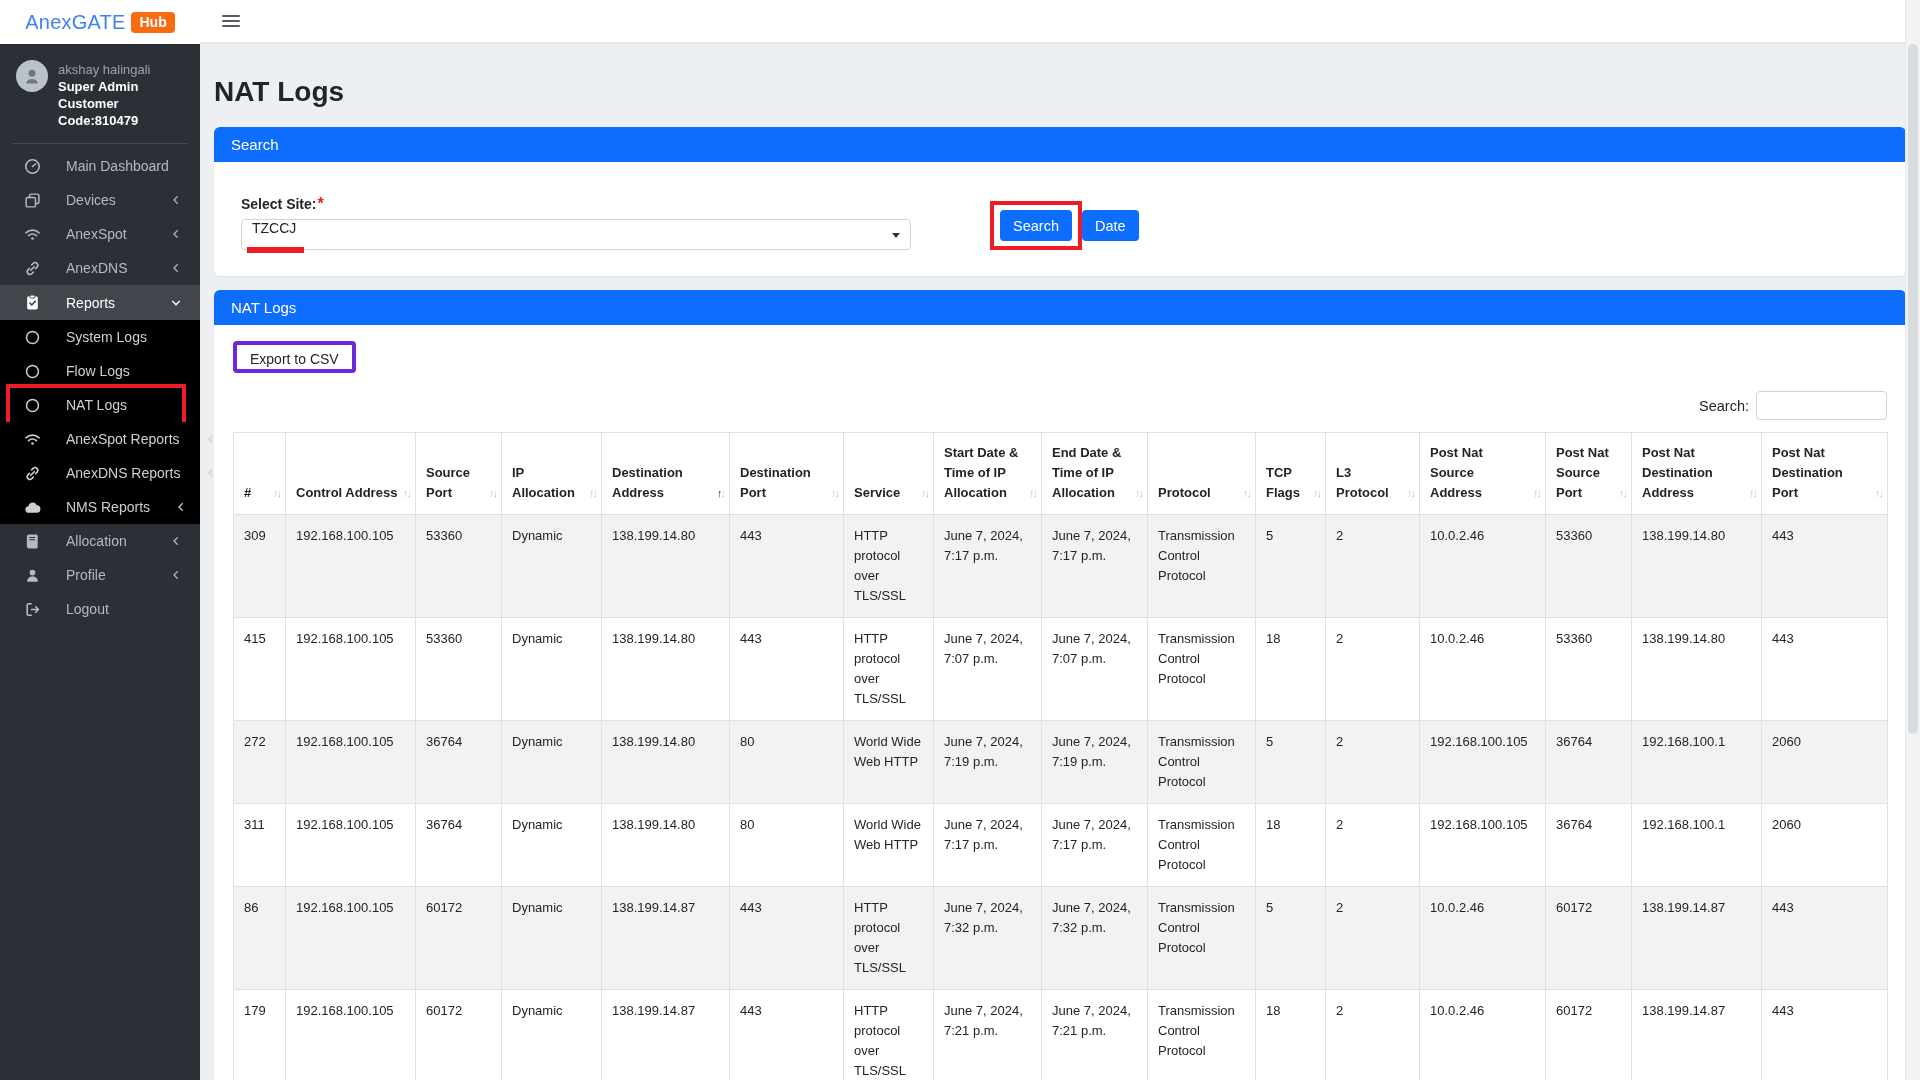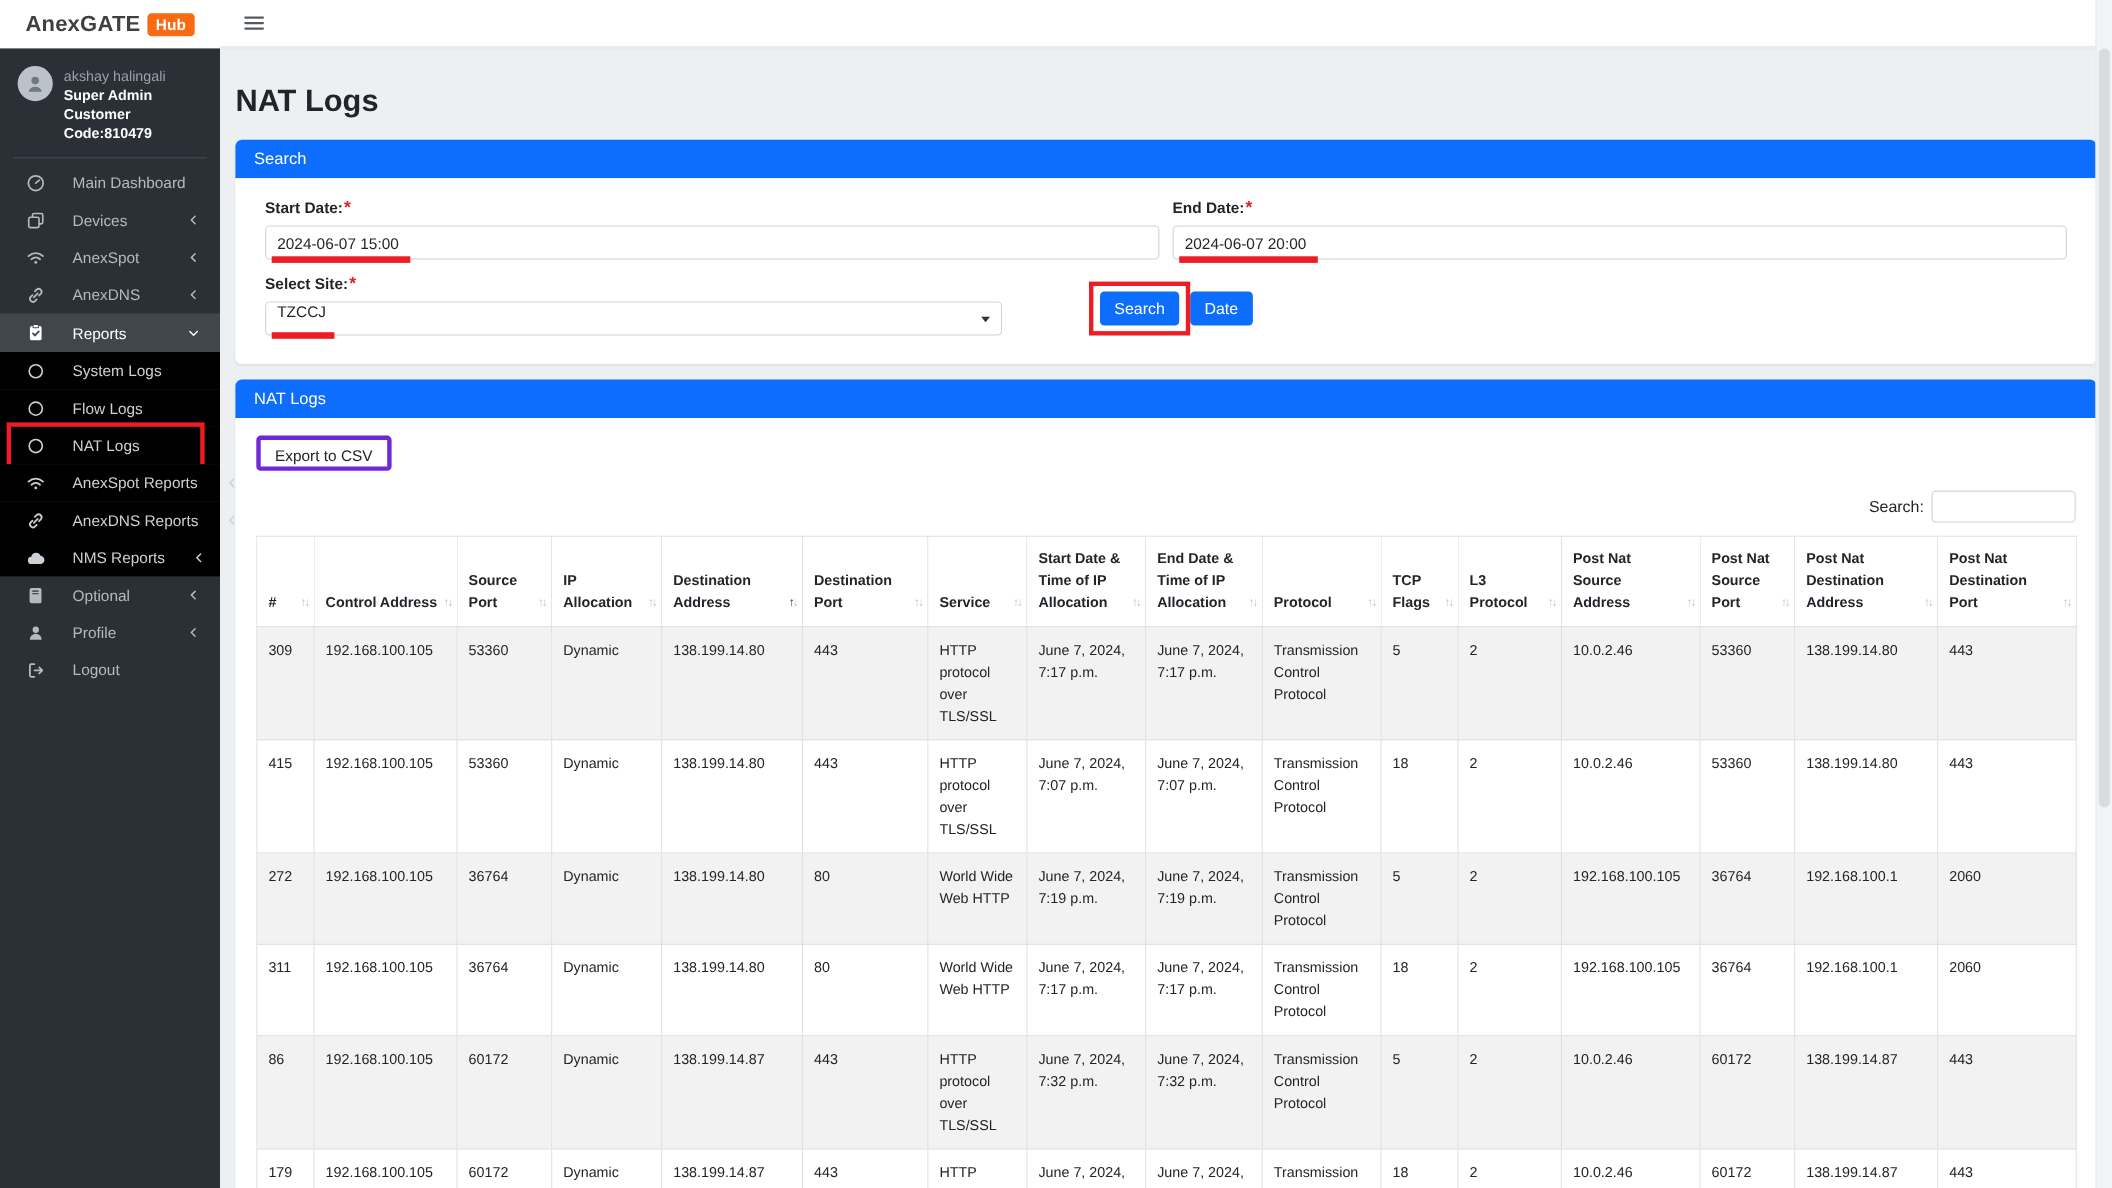--- a/index.html
+++ b/index.html
@@ -3,21 +3,21 @@
 <meta charset="utf-8">
 <style>
   * { box-sizing: border-box; margin: 0; padding: 0; }
   html,body { width:1920px; height:1080px; overflow:hidden; }
   body { font-family:"Liberation Sans","DejaVu Sans",sans-serif; background:#edf0f3; color:#212529; }
   .page { position:relative; width:1920px; height:1080px; overflow:hidden; }
 
   
   .sidebar { position:absolute; left:0; top:0; bottom:0; width:200px; background:#2b3036; z-index:5; }
   .logo-bar { height:44px; background:#ffffff; display:flex; align-items:center; justify-content:center; gap:6px; }
-  .brand { font-size:20px; font-weight:700; color:#404040; letter-spacing:.2px; }
+  .brand { font-size:20px; font-weight:400; color:#3b82f6; letter-spacing:.2px; }
   .hub-badge { background:#f96b13; color:#fff; font-size:14px; font-weight:700; padding:2px 8px 3px; border-radius:4px; }
   .user { display:flex; padding:16px 10px 0 16px; gap:10px; }
   .avatar { width:32px; height:32px; border-radius:50%; background:#bcc2c9; flex:0 0 32px; display:flex; align-items:center; justify-content:center; }
   .avatar svg { width:22px; height:22px; }
   .user-text { line-height:17px; padding-top:1px; }
   .user-name { color:#9aa1a9; font-size:13px; }
   .user-role, .user-code { color:#ffffff; font-size:13px; font-weight:700; }
   .sidebar-divider { height:1px; background:#454b52; margin:14px 12px 0; }
 
   .menu { margin-top:5px; }
@@ -249,21 +249,21 @@
             </svg>
           </span>
         </div>
         <div class="menu-item">
           <span class="mi-icon">
             <svg viewBox="0 0 16 16">
               <path d="M4.6 1.5 h7 a1.3 1.3 0 0 1 1.3 1.3 v10.4 a1.3 1.3 0 0 1 -1.3 1.3 h-7 A1.9 1.9 0 0 1 2.7 12.6 V3.4 A1.9 1.9 0 0 1 4.6 1.5 z" fill="currentColor"></path>
               <path d="M5 4.2 h5.4 M5 6.4 h5.4" stroke="#2b3036" stroke-width="1"></path>
             </svg>
           </span>
-          <span class="mi-label">Optional</span>
+          <span class="mi-label">Allocation</span>
           <span class="mi-chevron">
             <svg viewBox="0 0 16 16" fill="none" stroke="currentColor" stroke-width="1.8" stroke-linecap="round">
               <path d="M9.8 3.5 L5.3 8 l4.5 4.5"></path>
             </svg>
           </span>
         </div>
         <div class="menu-item">
           <span class="mi-icon">
             <svg viewBox="0 0 16 16" fill="currentColor">
               <circle cx="8" cy="5.2" r="2.7"></circle>
@@ -297,36 +297,20 @@
           <i></i>
         </div>
     </div>
 
     <div class="content">
       <h1 class="page-title">NAT Logs</h1>
 
       <section class="card search-card">
         <div class="card-header">Search</div>
         <div class="card-body">
-          <div class="form-row1">
-            <div class="field">
-              <span class="flabel">Start Date:</span><span class="req">*</span>
-              <div class="iwrap">
-                <input class="tinput" value="2024-06-07 15:00" style="">
-                <div class="ann-underline ann-w126"></div>
-              </div>
-            </div>
-            <div class="field">
-              <span class="flabel">End Date:</span><span class="req">*</span>
-              <div class="iwrap">
-                <input class="tinput" value="2024-06-07 20:00" style="">
-                <div class="ann-underline ann-w126"></div>
-              </div>
-            </div>
-          </div>
           <div class="form-row2">
             <div class="col-site">
               <span class="flabel">Select Site:</span><span class="req">*</span>
               <div class="iwrap">
                 <div class="select">
                   <span>TZCCJ</span>
                   <span class="caret"></span>
                 </div>
                 <div class="ann-underline ann-w57"></div>
               </div>

